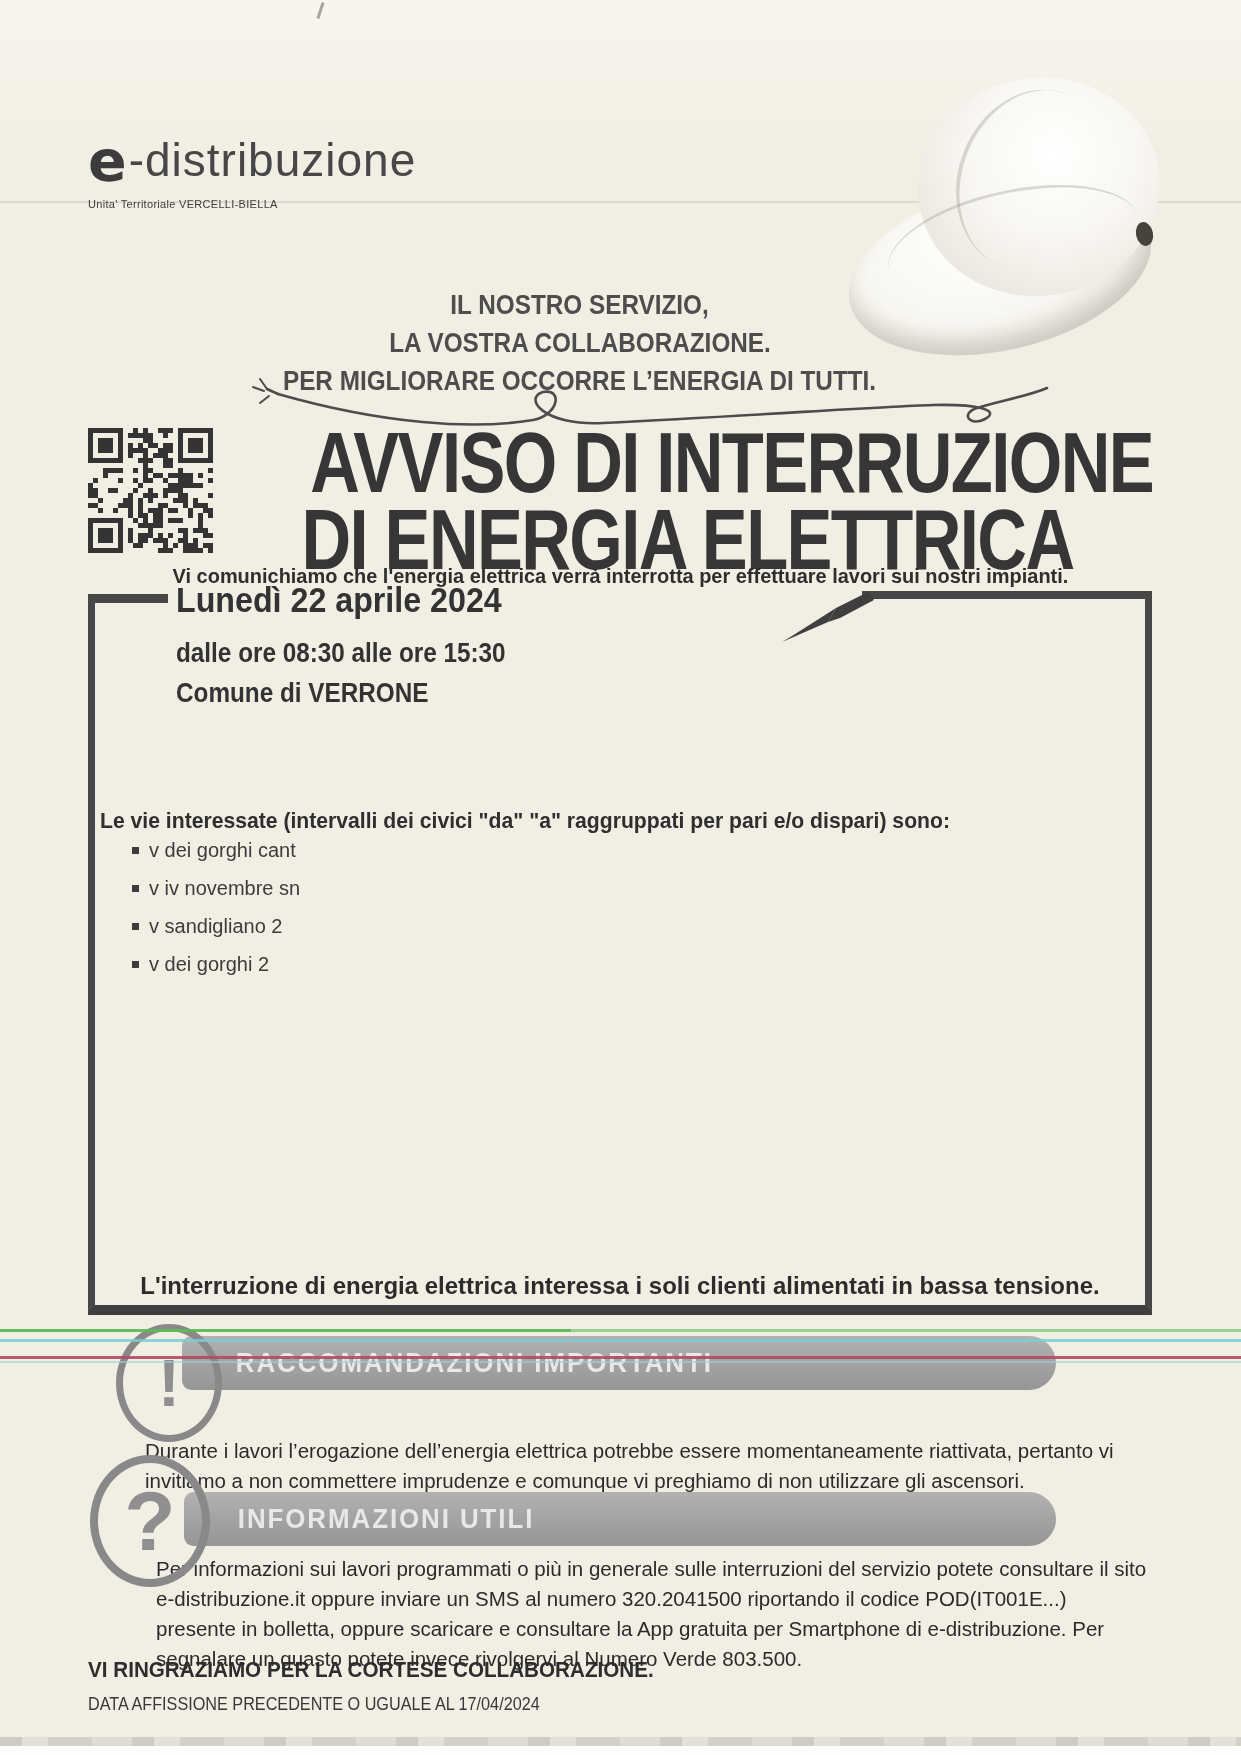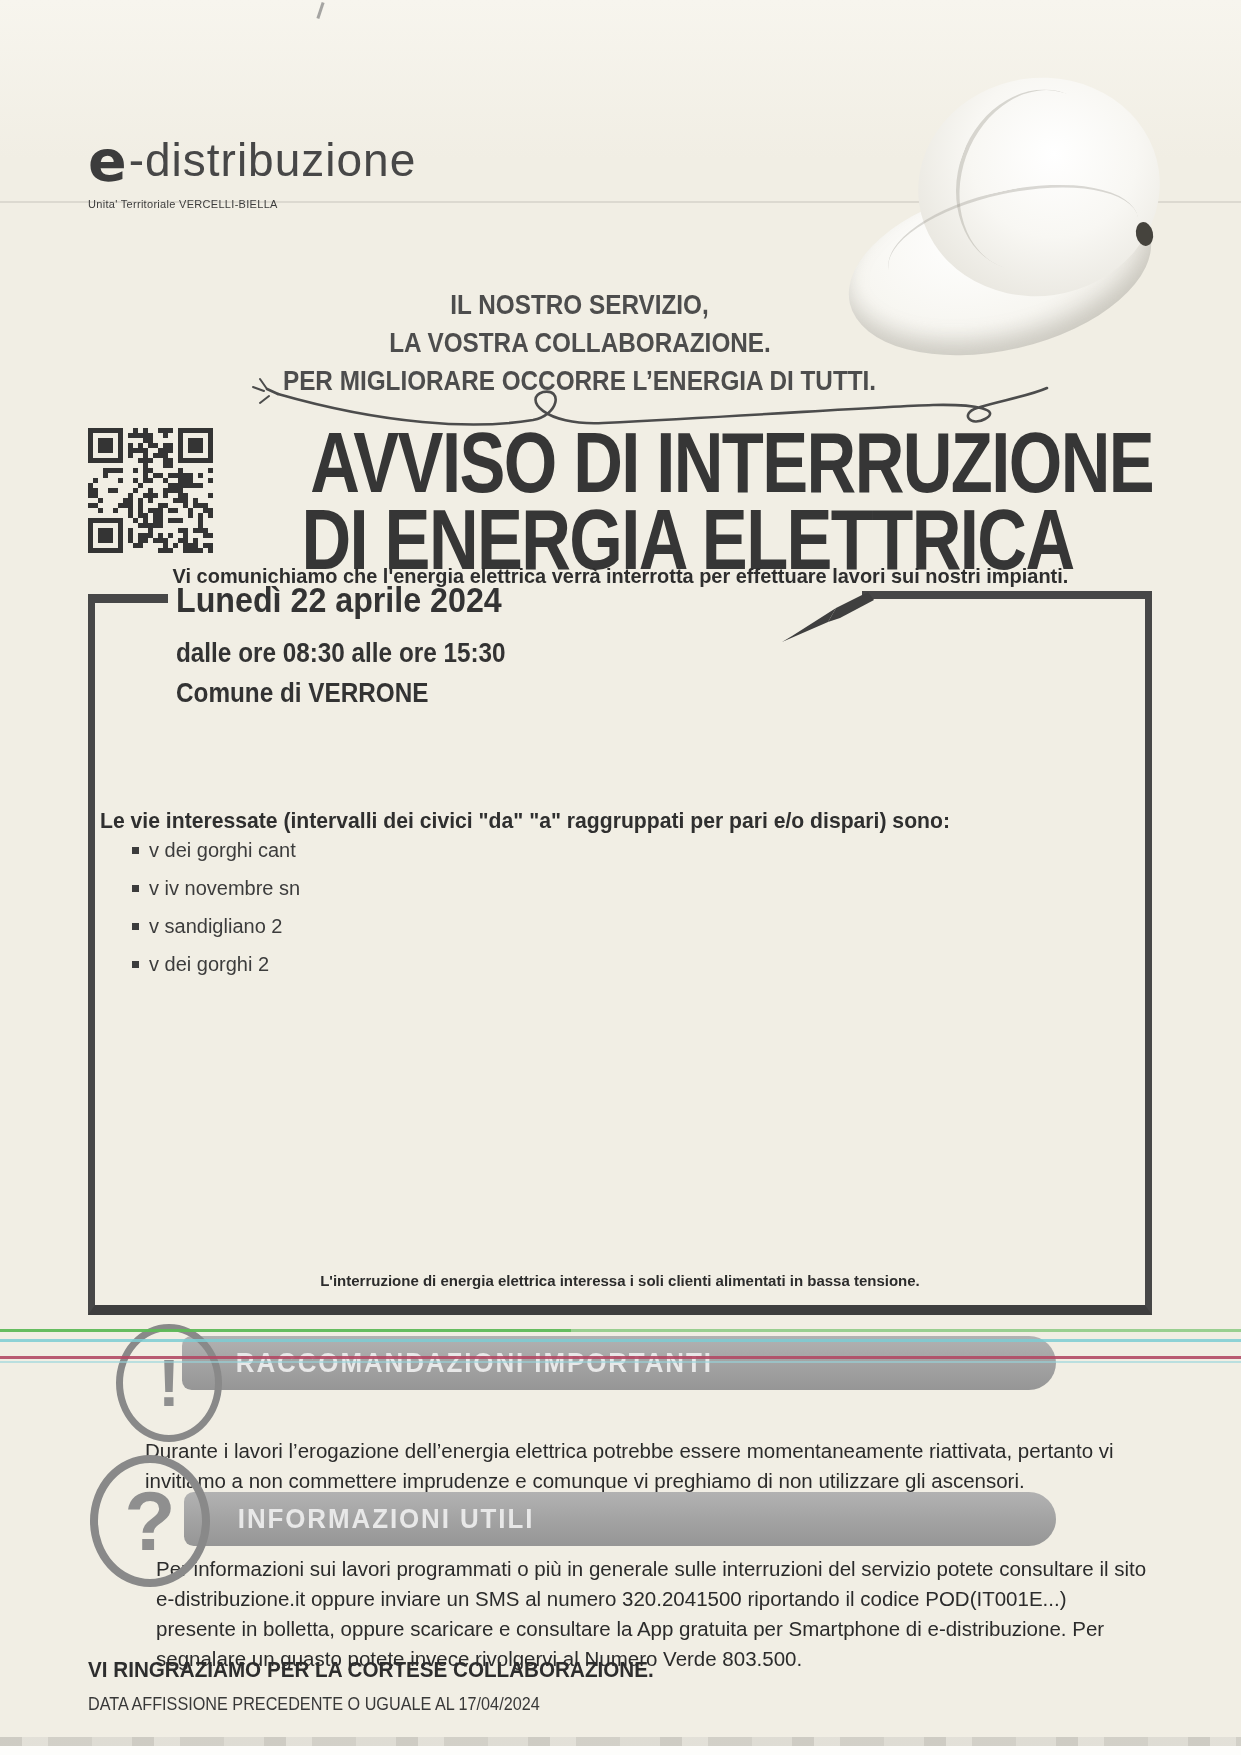--- a/index.html
+++ b/index.html
@@ -49,21 +49,21 @@
   .box-top-left{left:88px;top:594px;width:80px;height:9px;background:#474747;}
   .box-top-right{left:862px;top:591px;width:290px;height:8px;background:#474747;}
   .pencil{left:778px;top:576px;}
   .d1{left:176px;top:580px;font-size:35px;font-weight:bold;color:#333;transform:scaleX(.92);transform-origin:left;white-space:nowrap;}
   .d2{left:176px;top:638px;font-size:27px;font-weight:bold;color:#333;transform:scaleX(.9);transform-origin:left;white-space:nowrap;}
   .d3{left:176px;top:678px;font-size:27px;font-weight:bold;color:#333;transform:scaleX(.9);transform-origin:left;white-space:nowrap;}
   .streets-head{left:100px;top:808px;font-size:22.5px;font-weight:bold;color:#2f2f2f;transform:scaleX(.94);transform-origin:left;white-space:nowrap;}
   ul.streets{left:132px;top:840px;list-style:none;margin:0;padding:0;}
   ul.streets li{position:relative;padding-left:17px;margin-bottom:17px;font-size:20px;line-height:21px;color:#3c3c3c;}
   ul.streets li::before{content:"";position:absolute;left:0;top:7px;width:7px;height:7px;background:#3c3c3c;}
-  .box-note{left:95px;top:1272px;width:1050px;text-align:center;font-weight:bold;font-size:15px;color:#2c2c2c;}
+  .box-note{left:95px;top:1272px;width:1050px;text-align:center;font-weight:bold;font-size:24px;color:#2c2c2c;}
   
   .art{left:0;width:1241px;z-index:6;}
   .art-green{top:1329px;height:3px;background:linear-gradient(90deg,rgba(94,186,88,.95) 0 46%,rgba(94,186,88,.6) 46% 100%);}
   .art-cyan1{top:1339px;height:3px;background:rgba(125,205,212,.85);}
   .art-red{top:1356px;height:3px;background:rgba(178,74,101,.9);}
   .art-cyan2{top:1361px;height:2px;background:rgba(150,214,220,.6);}
   
   .banner{height:54px;border-radius:10px 28px 28px 10px;
           background:linear-gradient(180deg,#b2b2b2 0%,#a2a2a2 55%,#969696 100%);z-index:2;margin-left:36px;}
   .banner .bt{display:block;padding-left:56px;line-height:54px;font-size:27px;font-weight:bold;

